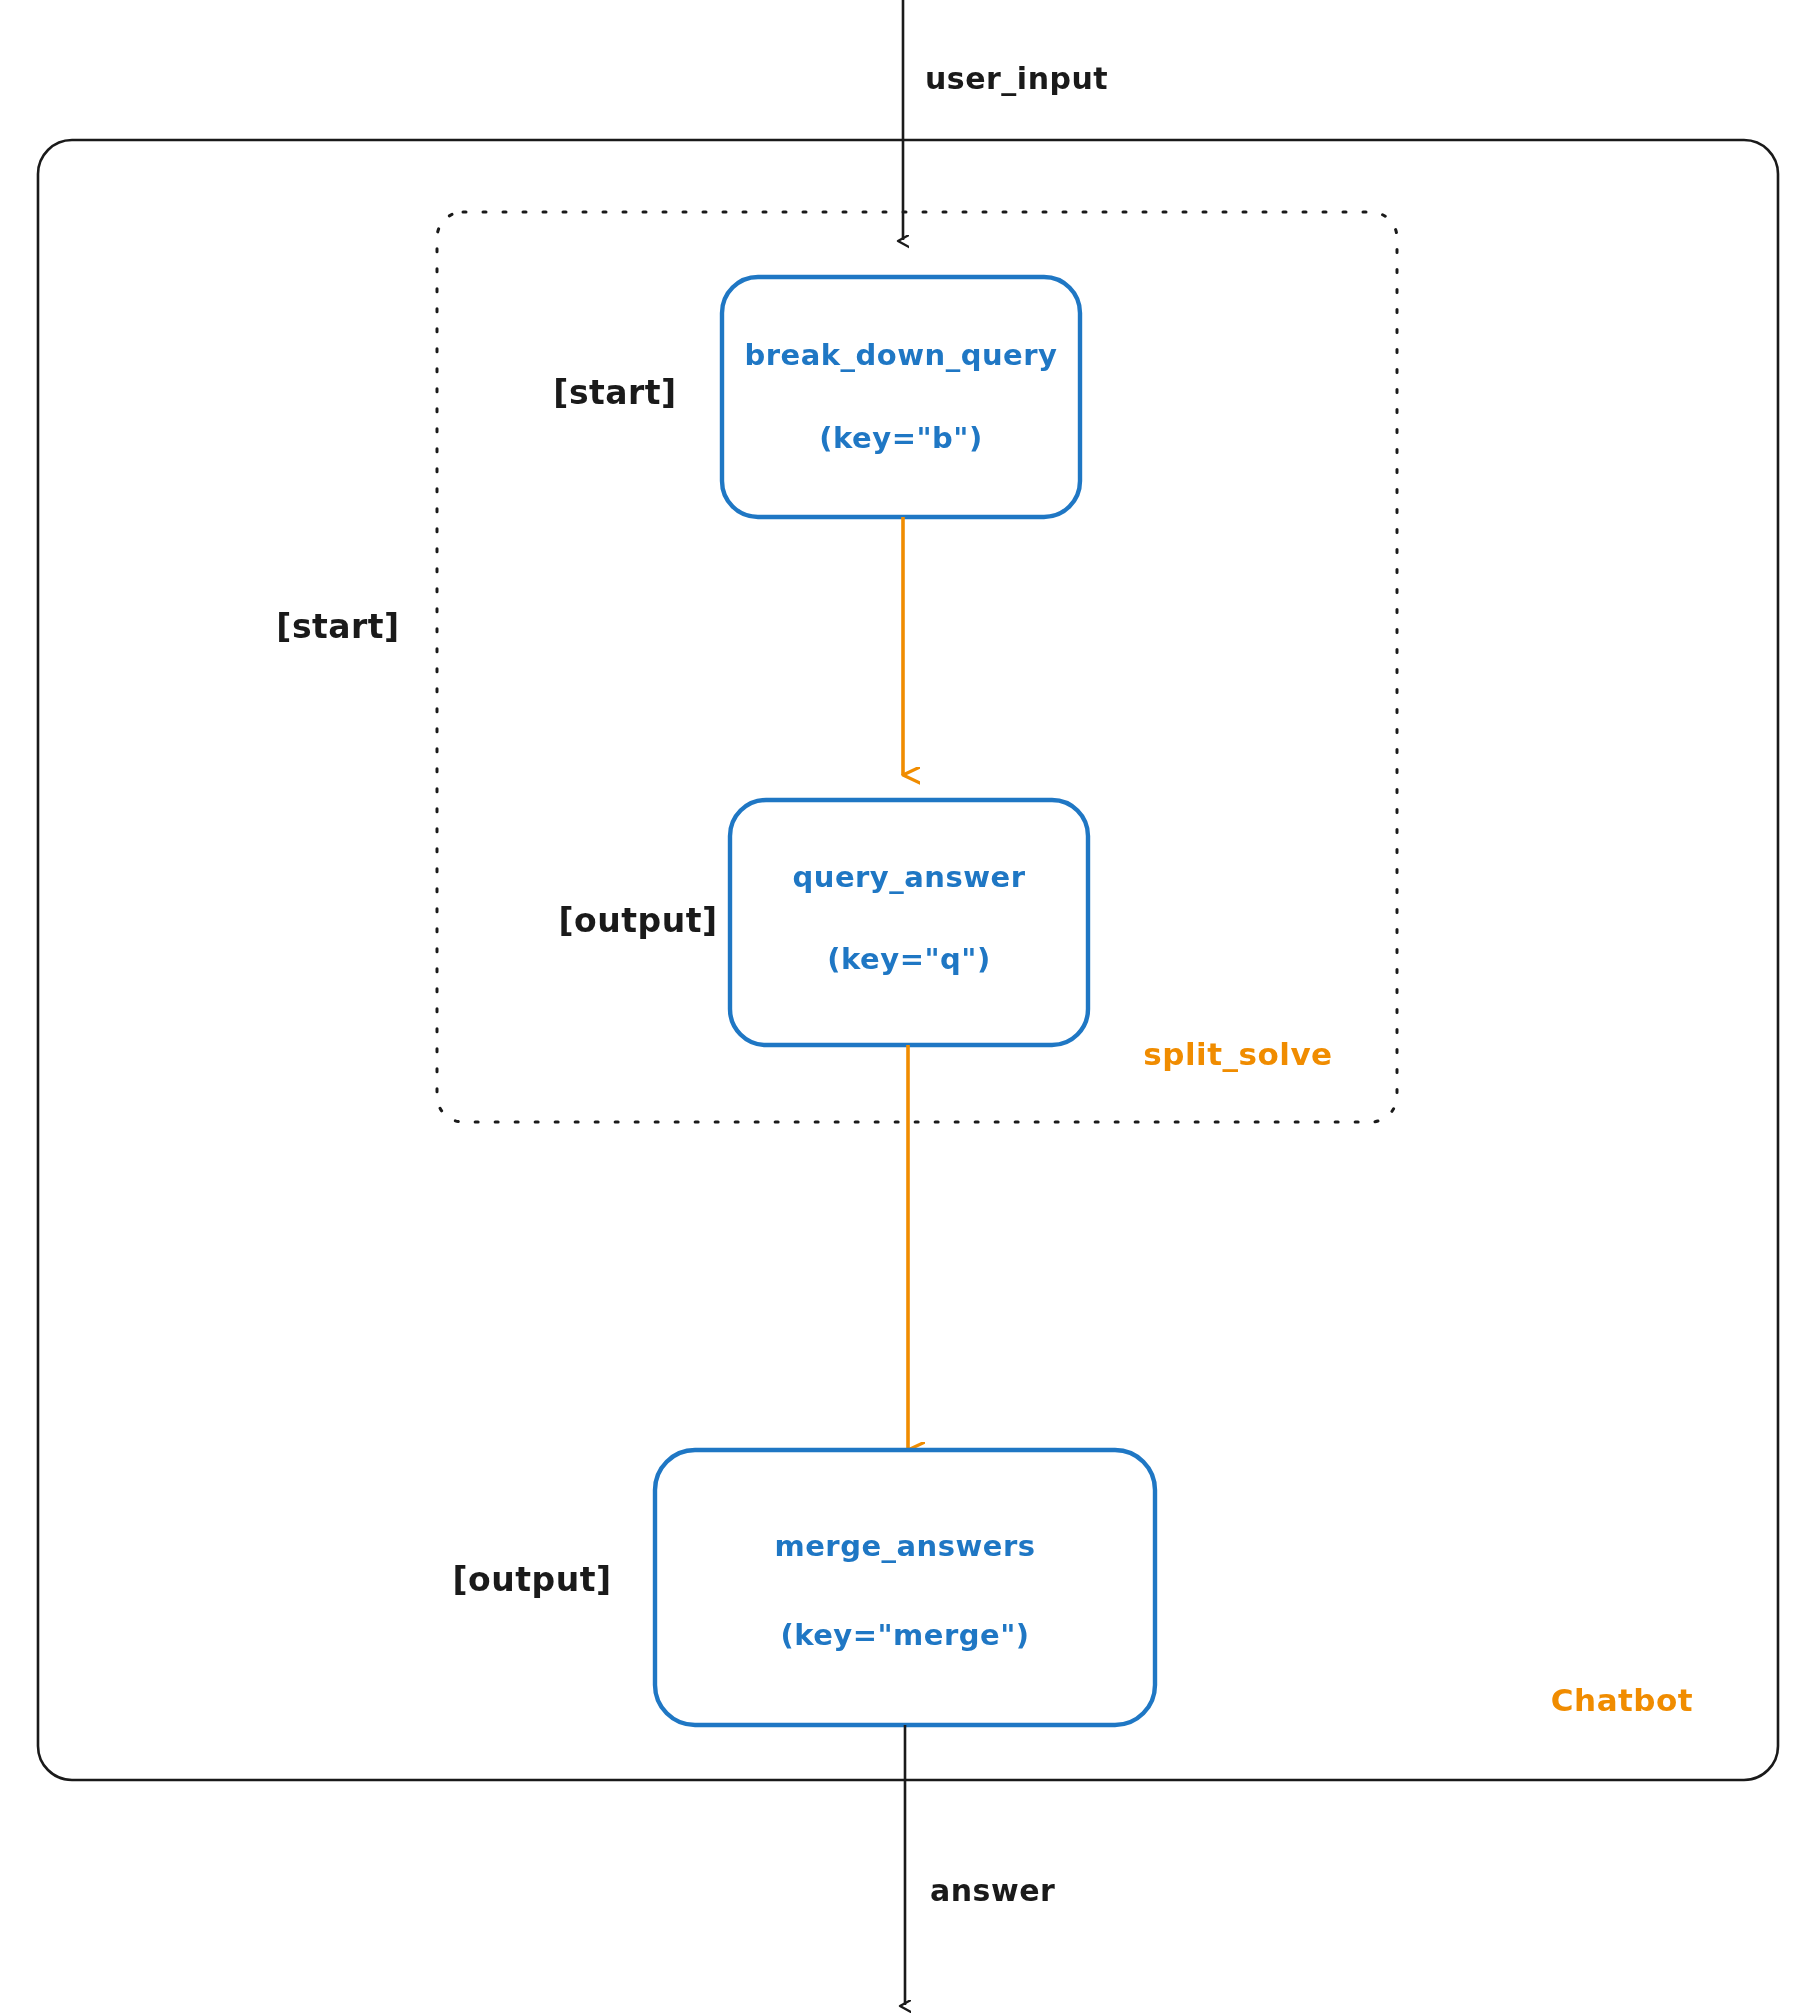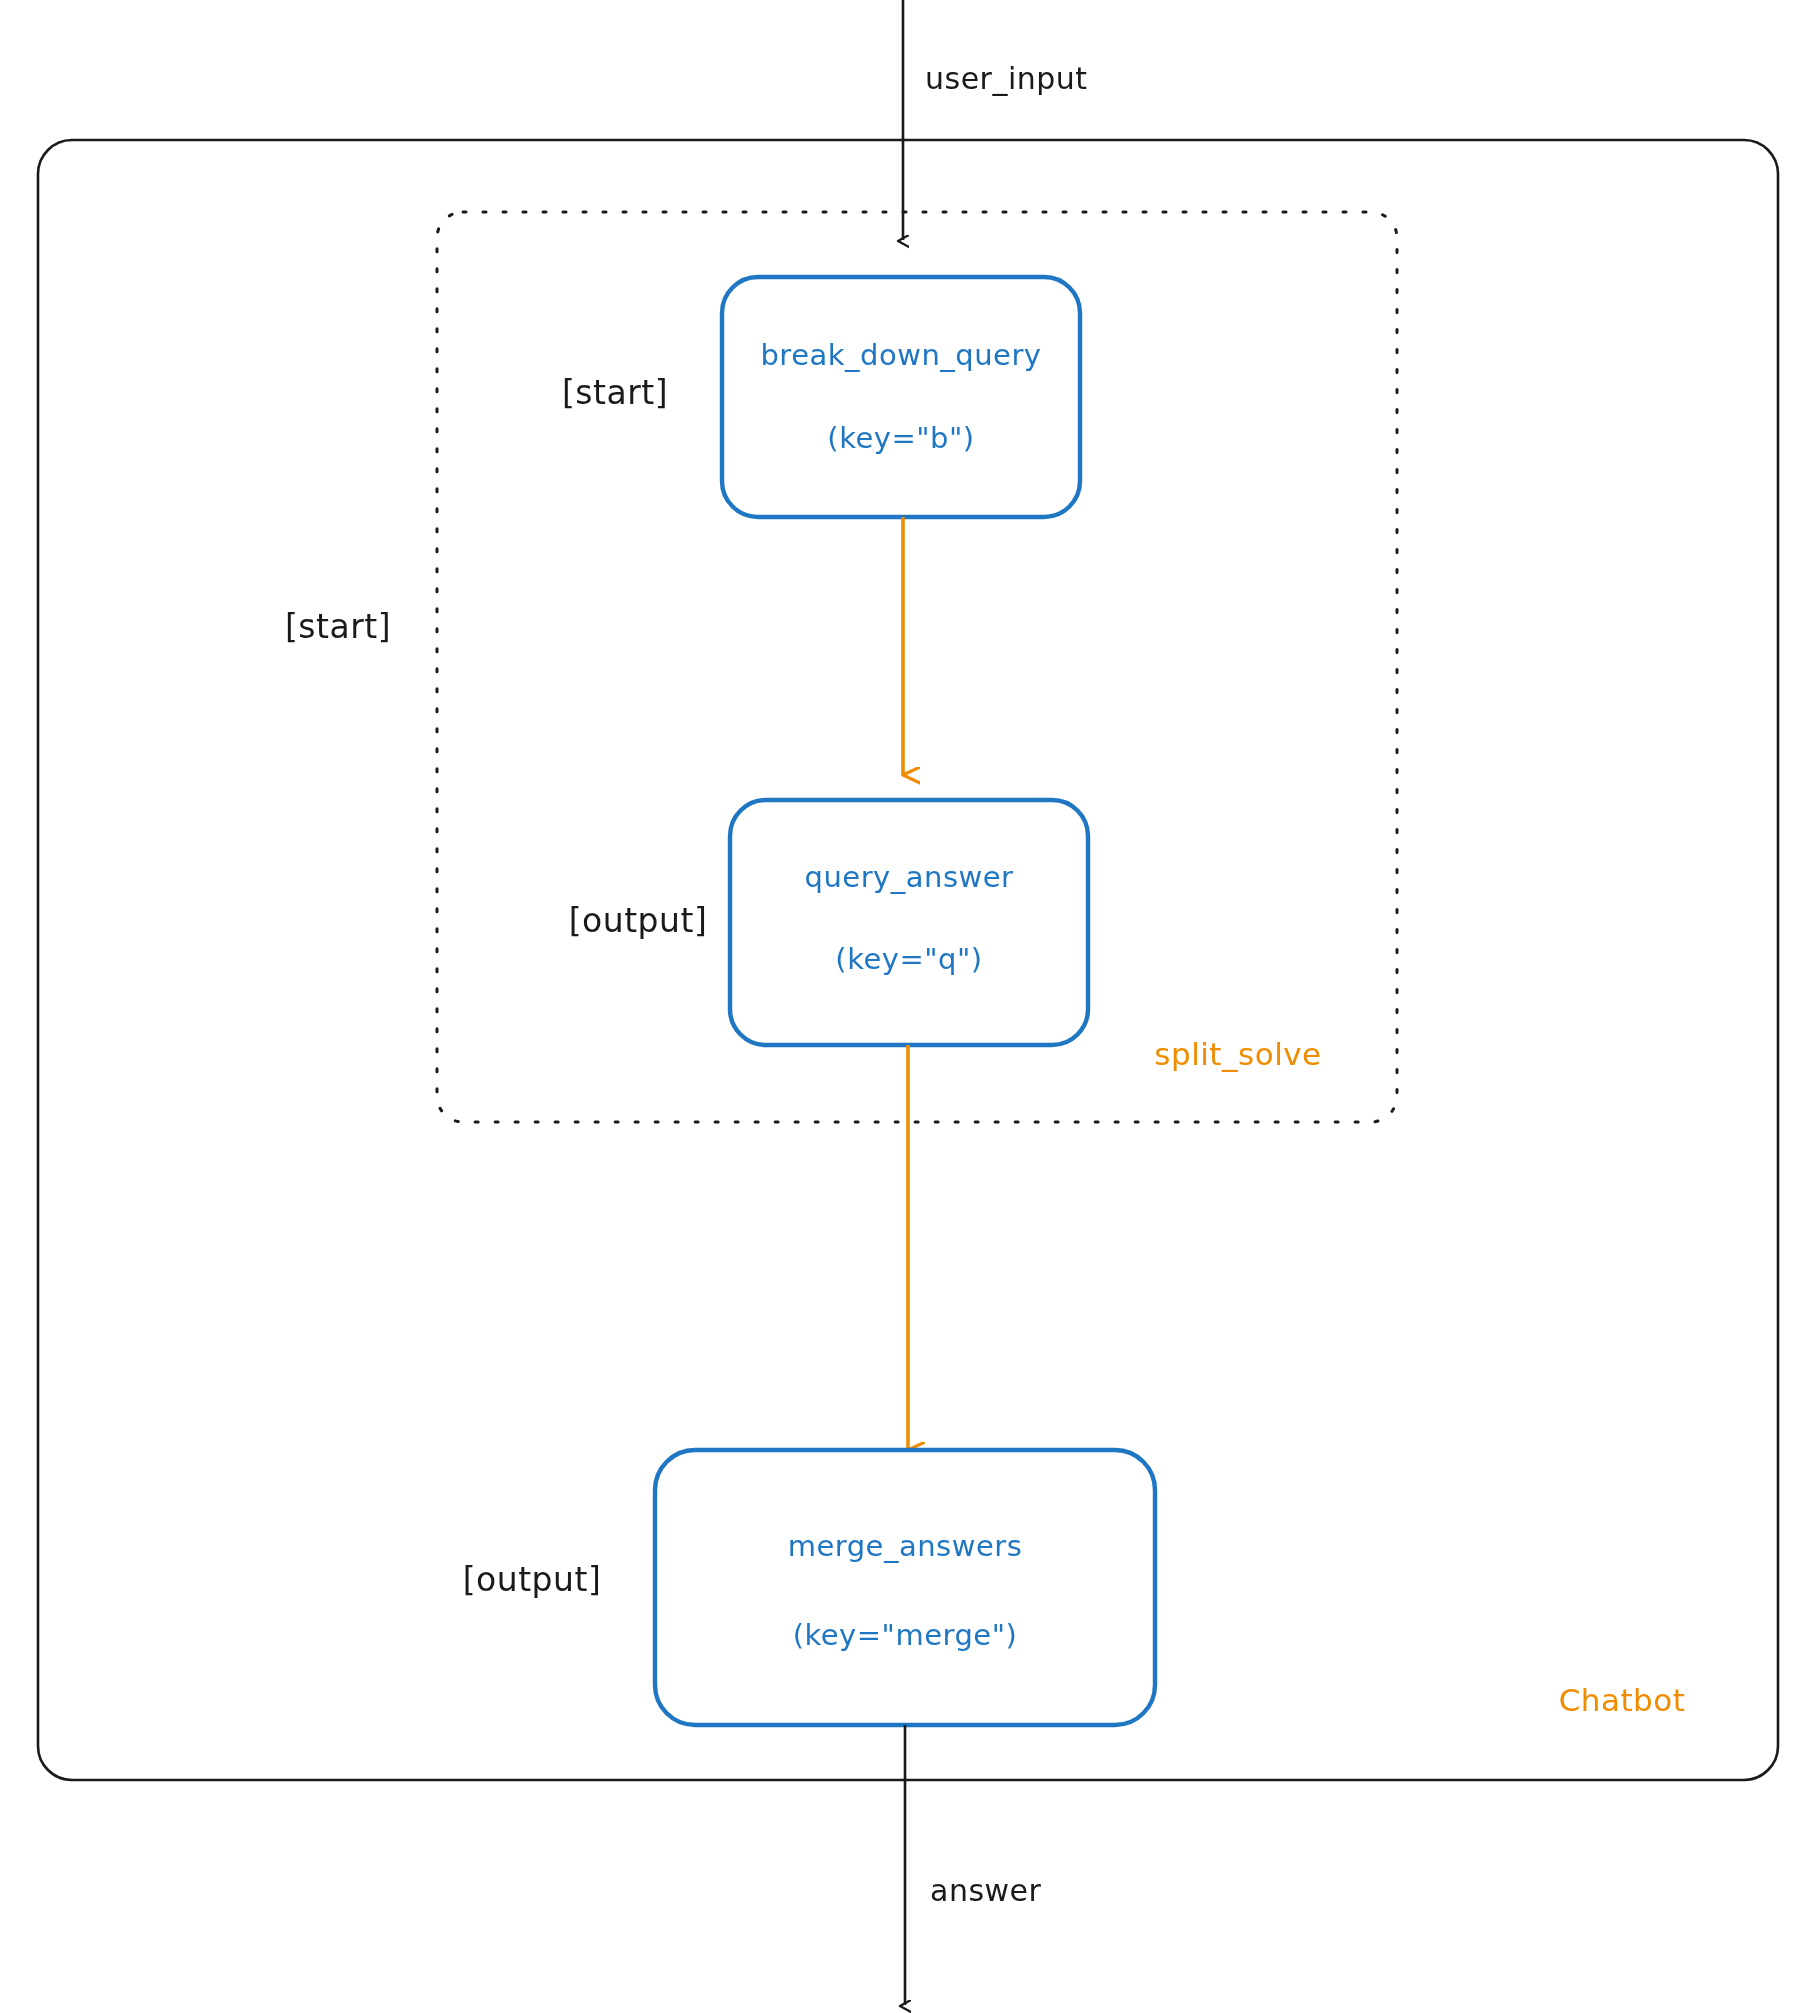--- a/index.html
+++ b/index.html
@@ -11,20 +11,21 @@
   body {
     width: 1809px;
     height: 2013px;
     font-family: "DejaVu Sans", sans-serif;
     overflow: hidden;
   }
   #diagram-root {
     position: relative;
     width: 1809px;
     height: 2013px;
+    font-weight: bold;
   }
   svg#flow-svg {
     display: block;
     width: 1809px;
     height: 2013px;
   }
   .node-label {
     font-family: "DejaVu Sans", sans-serif;
     font-size: 29px;
     letter-spacing: 0.5px;

